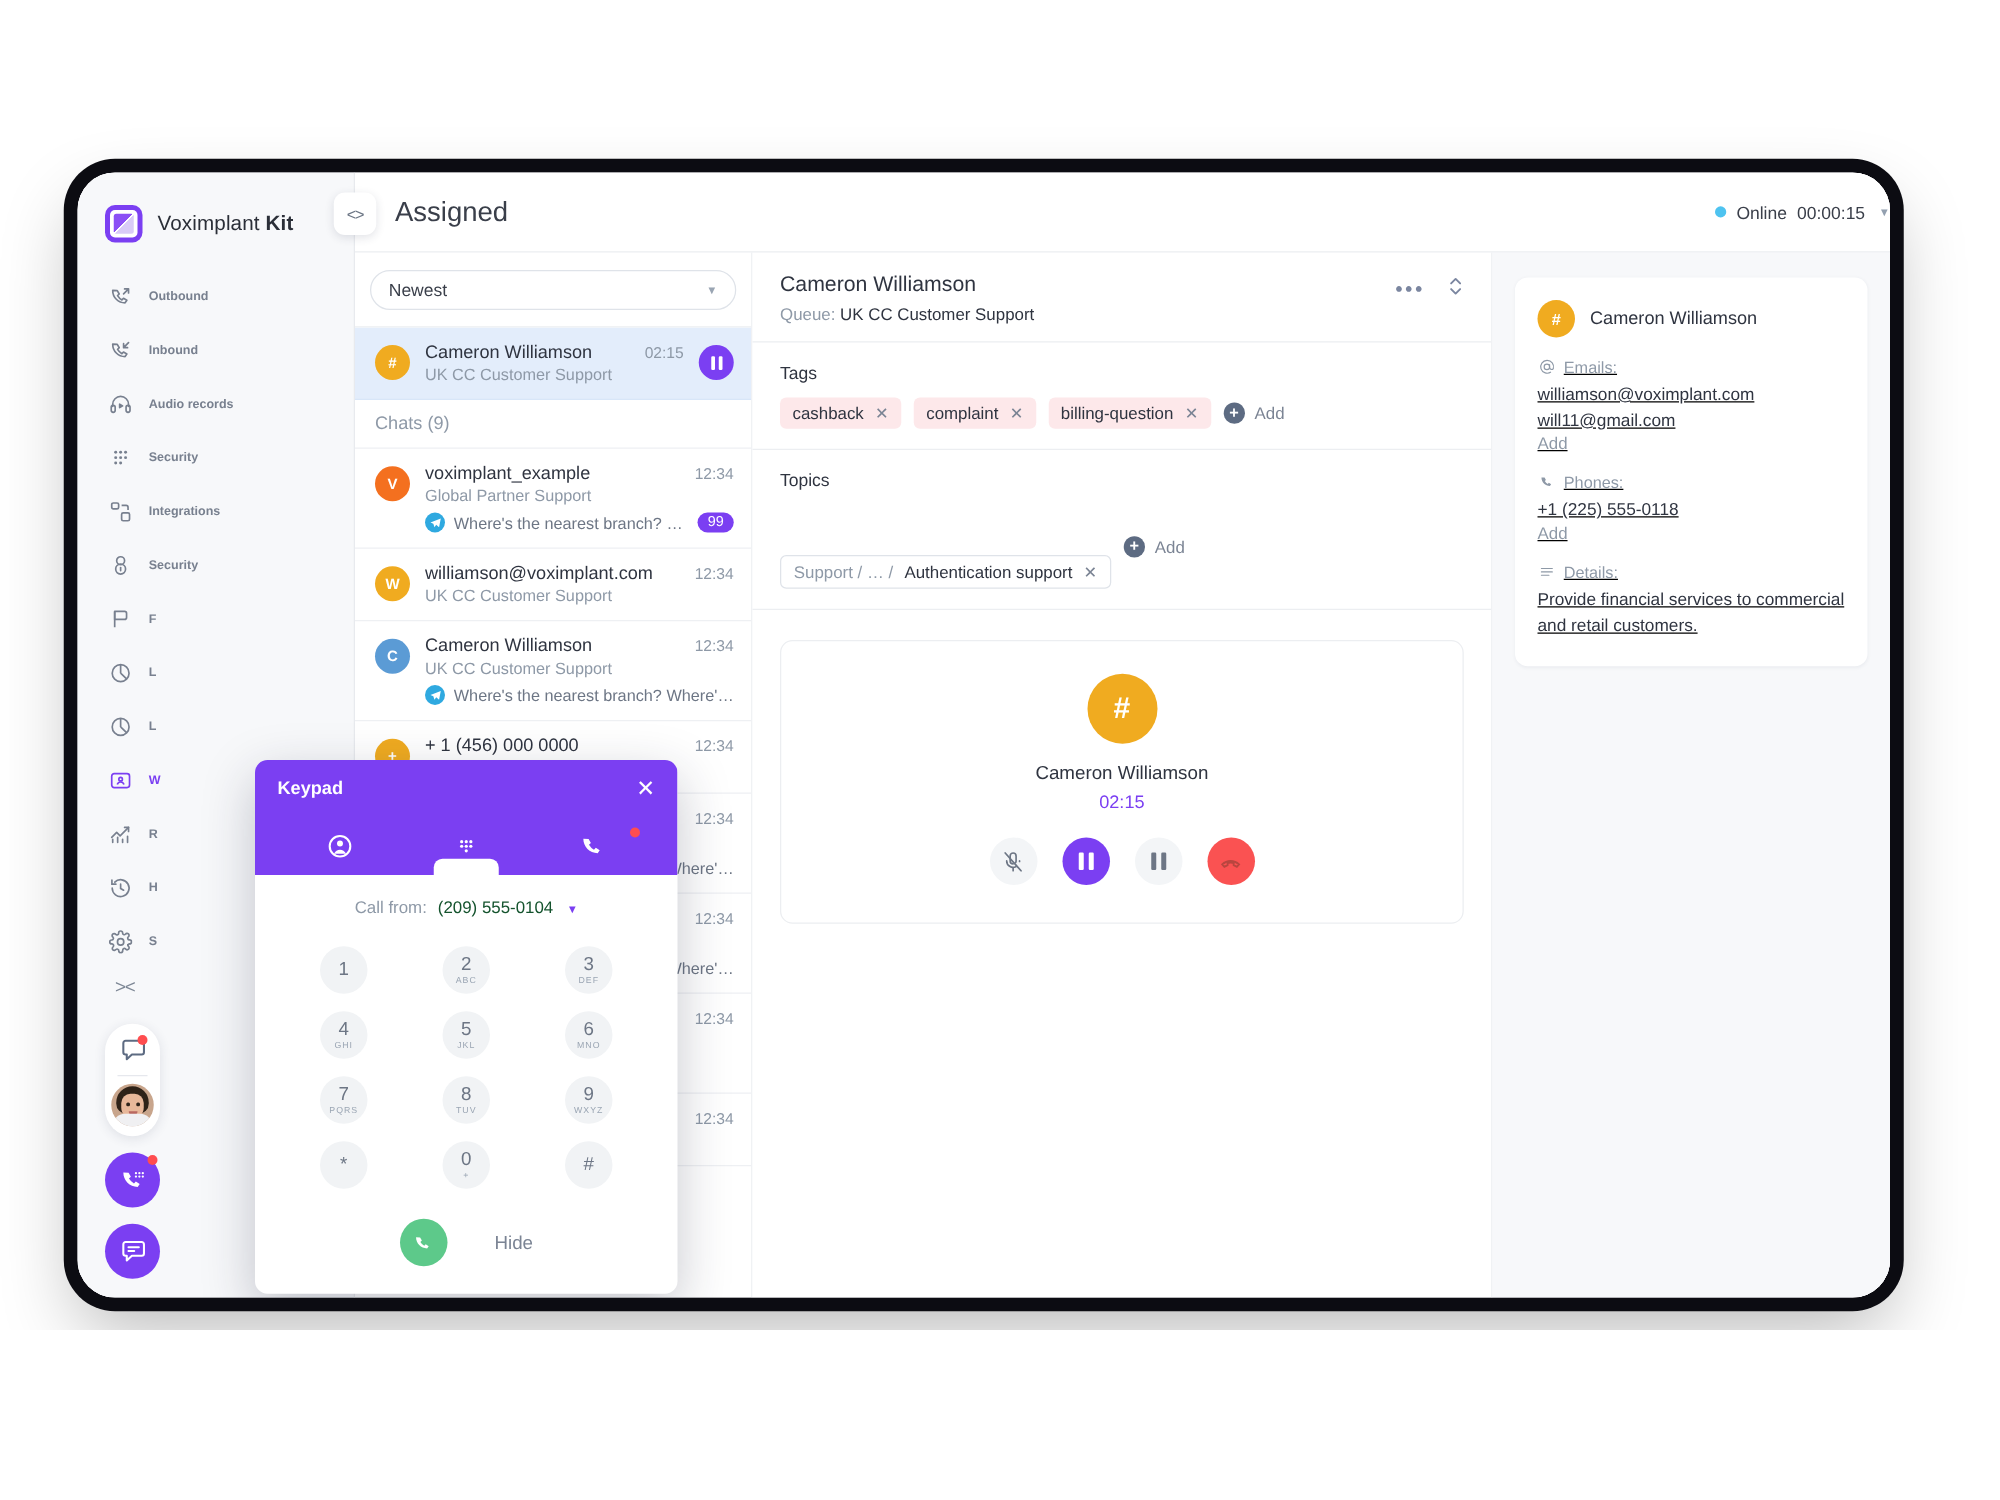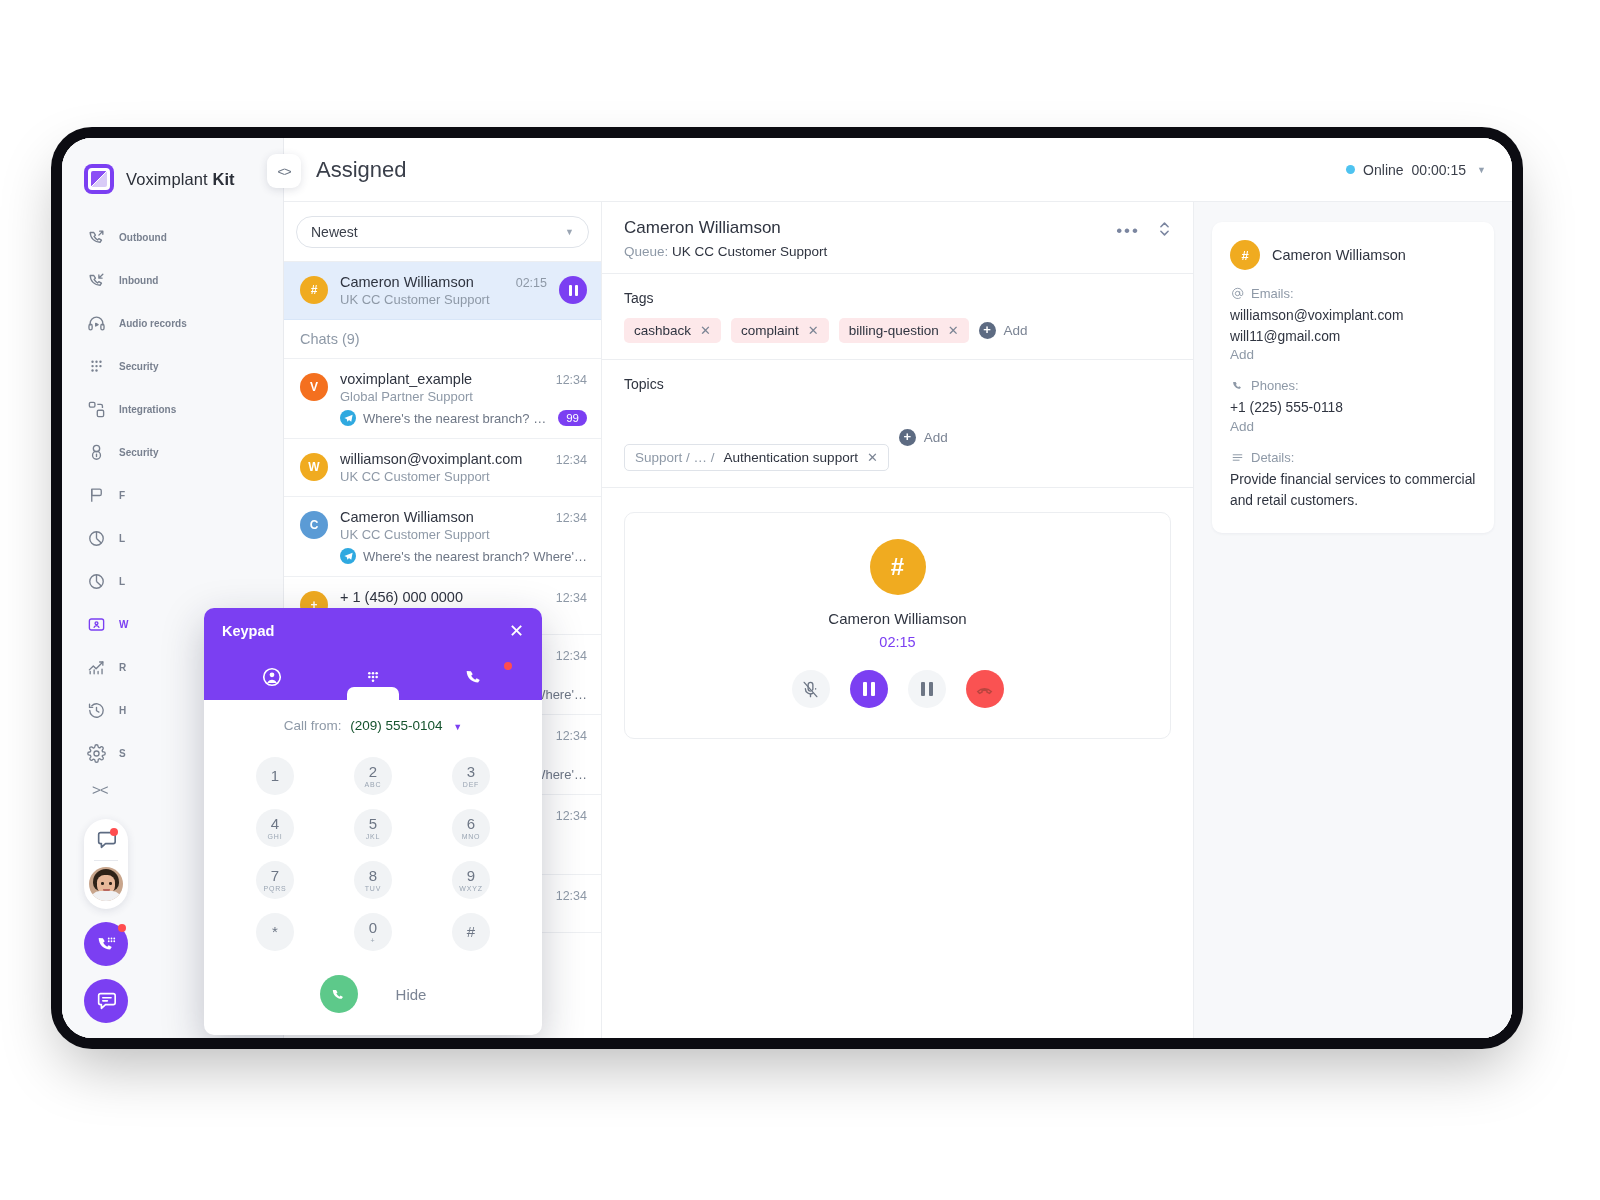--- a/index.html
+++ b/index.html
@@ -1,19 +1,19 @@
 <!DOCTYPE html>
 <html><head>
 <meta charset="utf-8">
 <style>
   * { box-sizing: border-box; margin:0; padding:0; }
   html,body { width:1600px; height:1200px; background:#ffffff; }
   body { font-family:"Liberation Sans", sans-serif; -webkit-font-smoothing:antialiased; }
 
-  .stage { position:relative; width:1600px; height:1200px; background:#fff; overflow:hidden; }
+  .stage { position:relative; width:1600px; height:1064px; background:#fff; overflow:hidden; }
 
   
   .device {
     position:absolute; left:62px; top:138px; width:1450px; height:900px;
     border-radius:30px;
     background:#f7f8fa;
     box-shadow:0 0 0 11px #0c0c12, 0 26px 60px rgba(0,0,0,.28);
     overflow:hidden;
   }
   .screen { position:absolute; inset:0; display:flex; background:#fff; overflow:hidden; }
@@ -73,21 +73,21 @@
 
   
   .main { flex:1 1 auto; display:flex; flex-direction:column; min-width:0; background:#fff; }
   .topbar { height:64px; flex:0 0 64px; display:flex; align-items:center; border-bottom:1px solid #eceef1; position:relative; }
   .codebtn {
     position:absolute; left:-17px; top:16px; width:34px; height:34px; border-radius:9px; background:#fff;
     box-shadow:0 2px 8px rgba(40,50,80,.14); display:flex; align-items:center; justify-content:center;
     color:#6b7584; font-size:13px; letter-spacing:-1px; cursor:pointer; z-index:4;
   }
   .page-title { font-size:22px; color:#3a3f4a; padding-left:32px; font-weight:400; }
-  .status { margin-left:auto; display:flex; align-items:center; gap:8px; padding-right:26px; font-size:14px; color:#3a3f4a; cursor:pointer;}
+  .status { margin-left:auto; display:flex; align-items:center; gap:8px; font-size:14px; color:#3a3f4a; cursor:pointer;}
   .status .ball { width:9px; height:9px; border-radius:50%; background:#4ec3f0; }
   .status .caret { color:#93a0b0; font-size:9px; margin-left:3px; }
 
   .body { flex:1 1 auto; display:flex; min-height:0; }
 
   .listcol { width:318px; flex:0 0 318px; border-right:1px solid #eceef1; display:flex; flex-direction:column; min-height:0;}
   .sortwrap { padding:14px 12px 13px; border-bottom:1px solid #eceef1; }
   .sortbox {
     height:32px; border:1px solid #dfe3e9; border-radius:16px; display:flex; align-items:center;
     padding:0 14px; font-size:14px; color:#3a3f4a; cursor:pointer;
@@ -148,21 +148,21 @@
   .cbtn.purple { background:#7b3ff2; }
   .cbtn.red { background:#fa5252; }
   .cbtn i.bar { width:4px; height:14px; border-radius:1px; display:block; margin:0 2px;}
 
   
   .contactcol { width:318px; flex:0 0 318px; background:#f7f8fa; padding:20px 18px; }
   .ccard { background:#fff; border-radius:10px; padding:18px 18px 22px; box-shadow:0 1px 3px rgba(40,50,80,.06); }
   .chead { display:flex; align-items:center; gap:12px; }
   .chead .av2 { width:30px; height:30px; border-radius:50%; background:#f0ab20; color:#fff; display:flex; align-items:center; justify-content:center; font-size:13px; font-weight:600;}
   .chead .nm { font-size:14.5px; color:#2f3440; }
-  .cfield { margin-top:16px; }
+  .cfield { margin-top:16px;text-decoration:underline; }
   .clabel { display:flex; align-items:center; gap:7px; font-size:13px; color:#8e99a7; margin-bottom:5px; }
   .clabel .li { width:14px; height:14px; display:flex; align-items:center; justify-content:center; color:#8e99a7; }
   .cval { font-size:13.8px; color:#2f3440; line-height:1.5; word-break:break-word; }
   .cadd { font-size:13.5px; color:#8e99a7; cursor:pointer; }
 
   
   .keypad {
     position:absolute; left:142px; top:470px; width:338px; border-radius:10px;
     background:#fff; box-shadow:0 14px 42px rgba(30,35,60,.25); overflow:hidden; z-index:40;
   }

